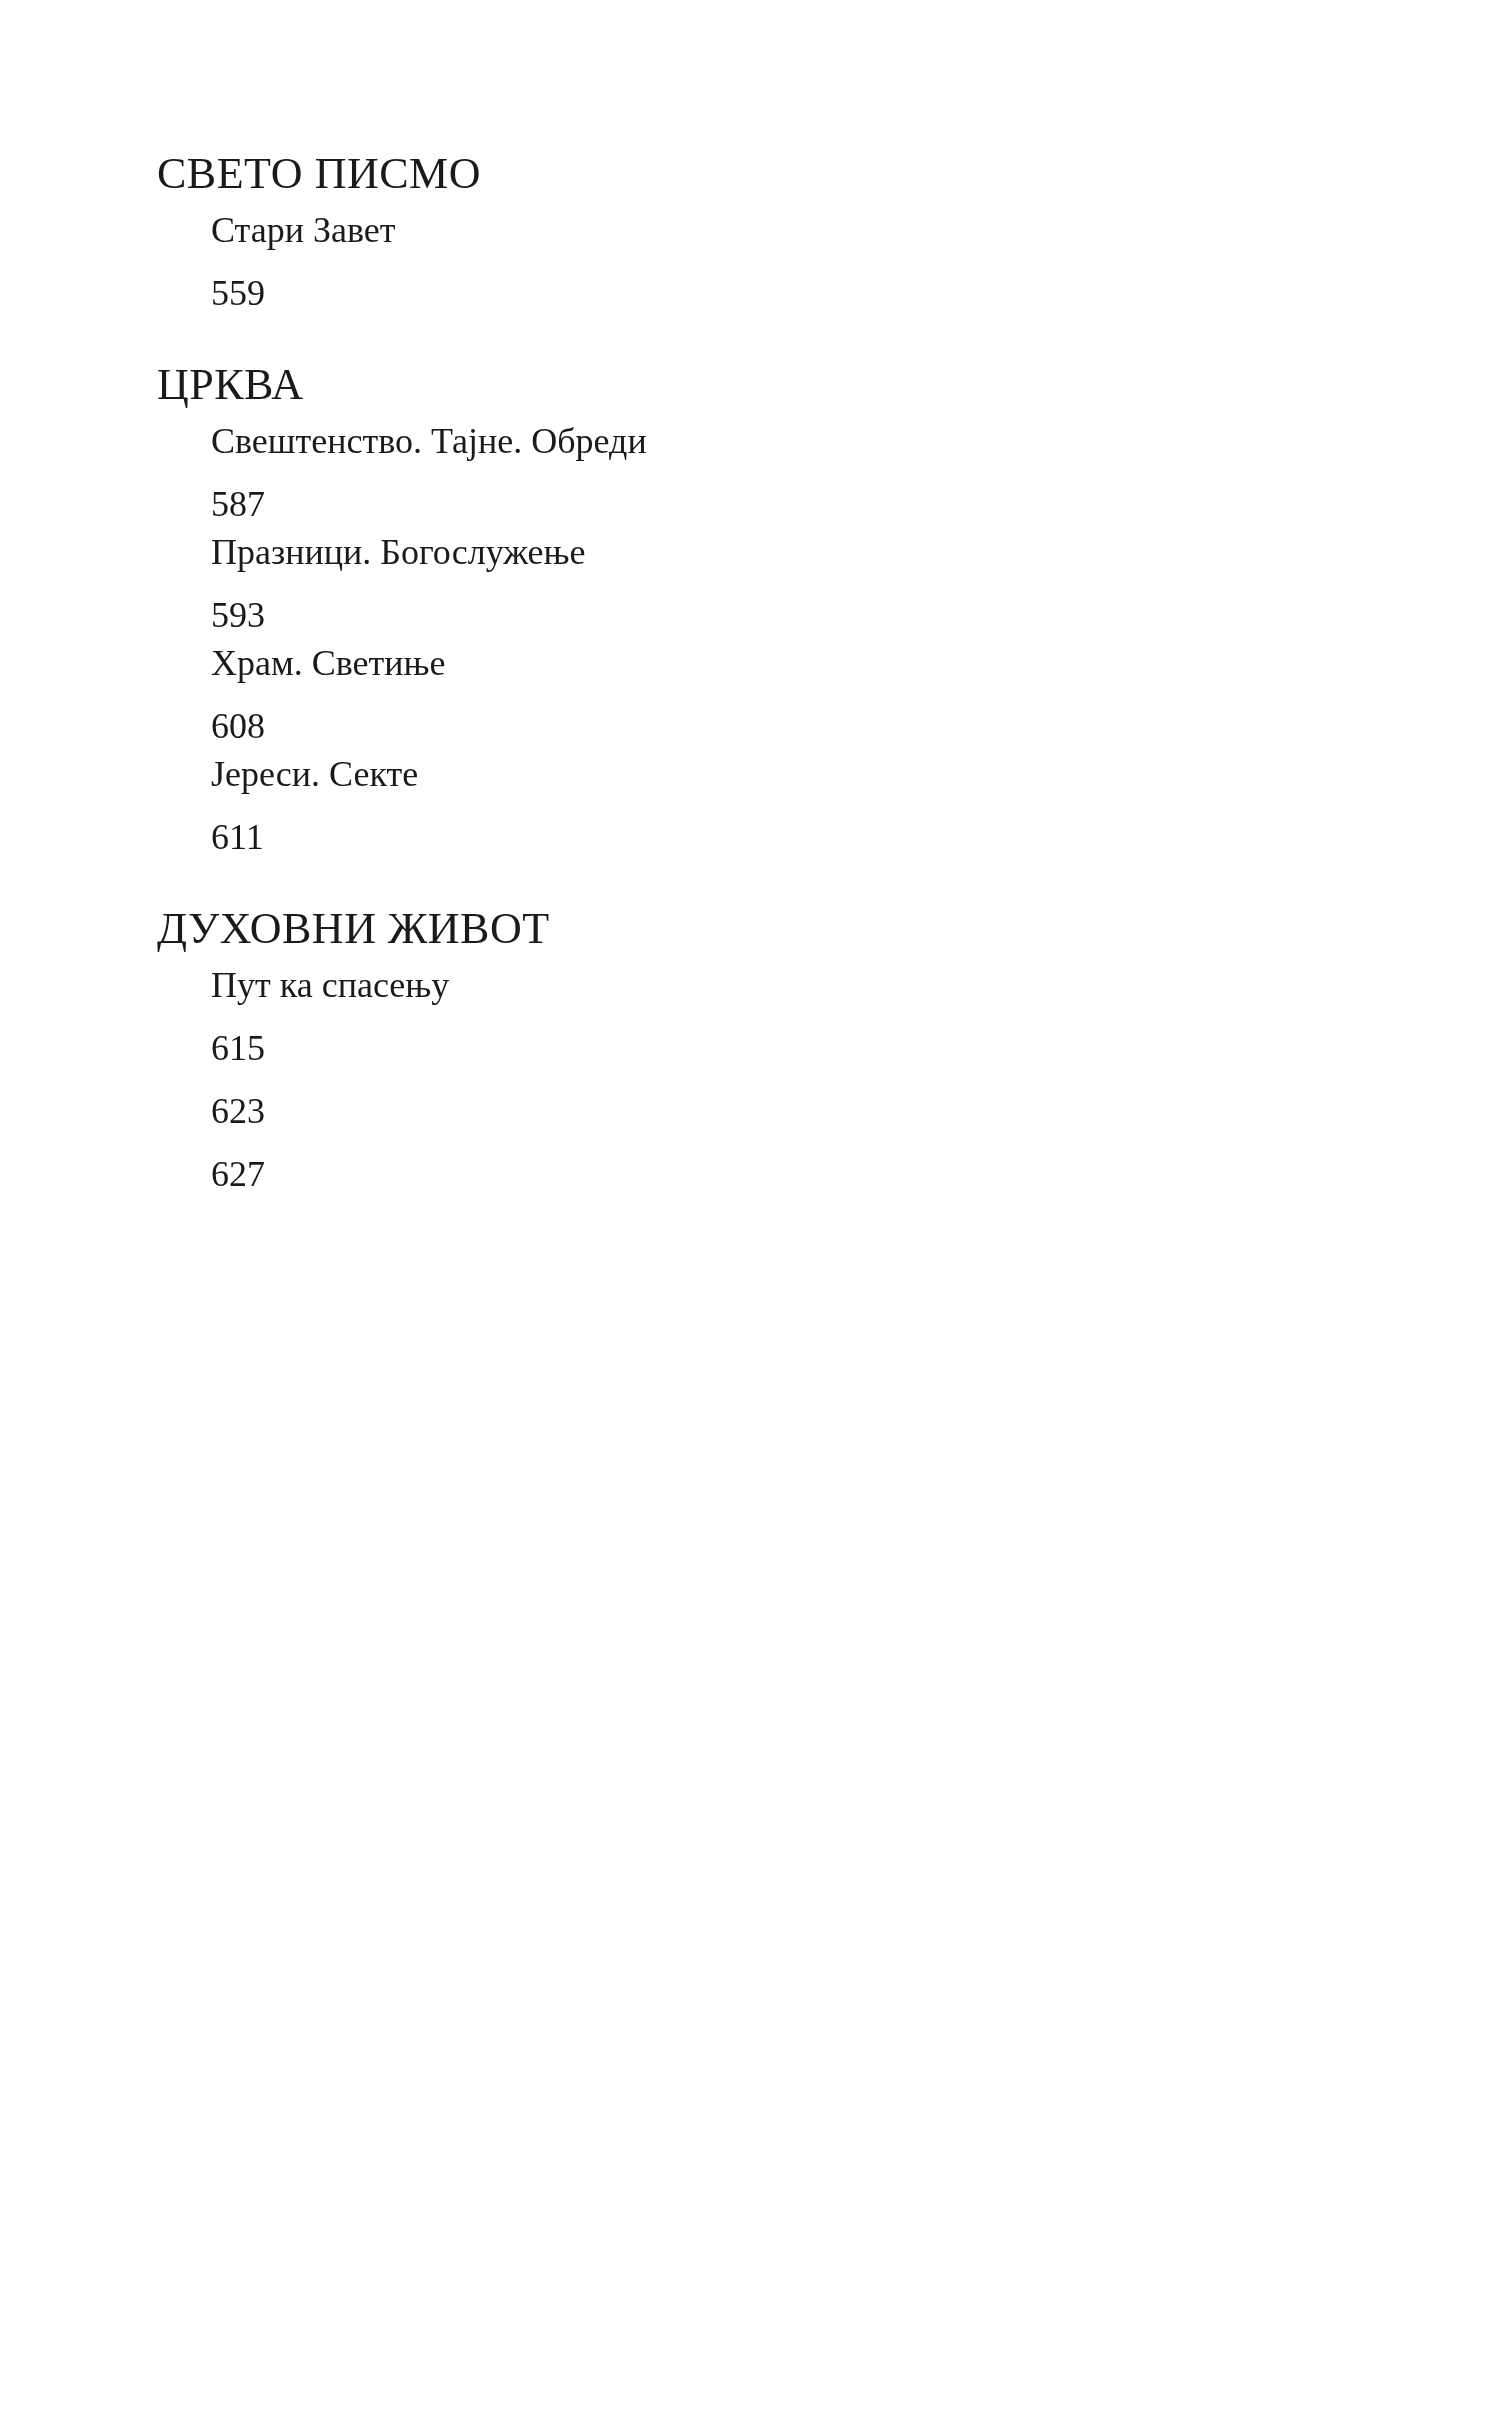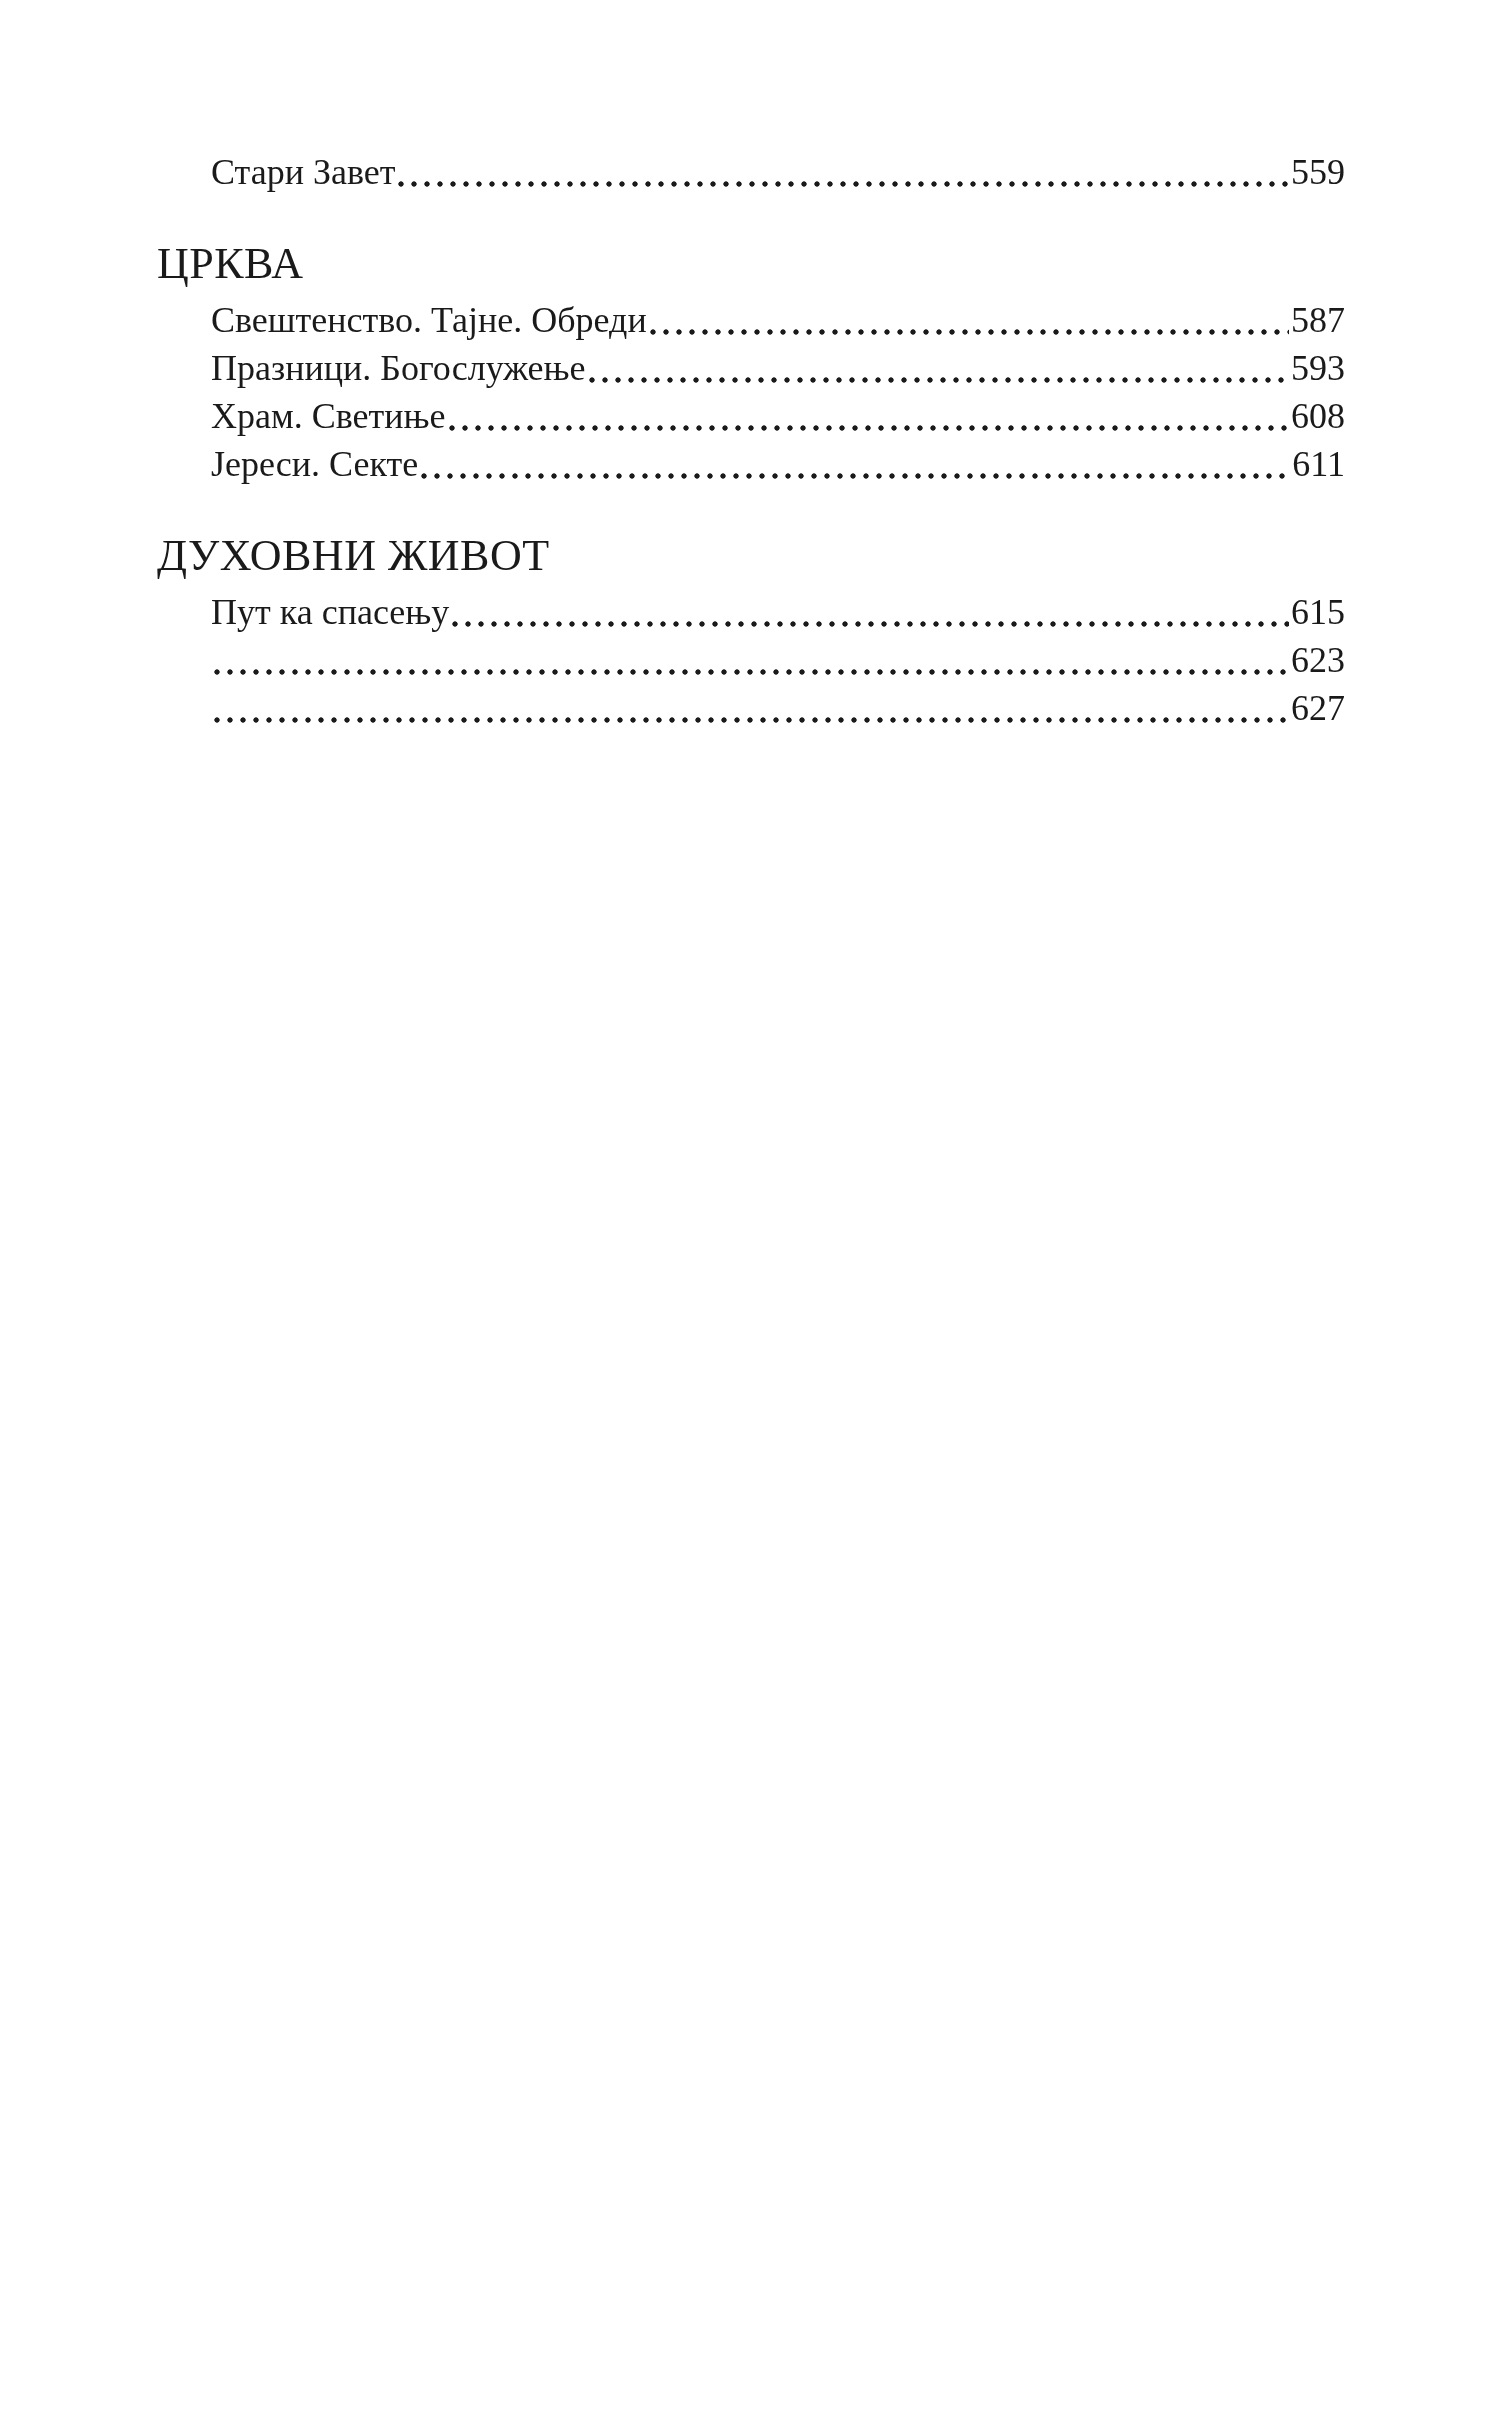--- a/index.html
+++ b/index.html
@@ -31,20 +31,21 @@
     line-height: 52px;
     letter-spacing: 0.5px;
     margin: 0 0 6px 0;
     white-space: nowrap;
   }
   .toc-section + .toc-section {
     margin-top: 42px;
   }
   .toc-row {
     display: flex;
+    flex-direction: column;
     align-items: flex-start;
     font-size: 36px;
     line-height: 48px;
     padding-left: 54px;
     justify-content: flex-end;
   }
   .toc-title {
     white-space: nowrap;
     flex: 0 0 auto;
   }
@@ -64,20 +65,21 @@
     font-family: Liberation Serif, serif;
   }
 </style>
 </head>
 <body>
 
 <div class="page">
   <div class="toc">
 
     <div class="toc-section">
+      <div class="toc-heading">СВЕТО ПИСМО</div>
       <div class="toc-row">
         <span class="toc-title">Стари Завет</span>
         <span class="dot-leader"></span>
         <span class="toc-page-num">559</span>
       </div>
     </div>
 
     <div class="toc-section">
       <div class="toc-heading">ЦРКВА</div>
       <div class="toc-row">

